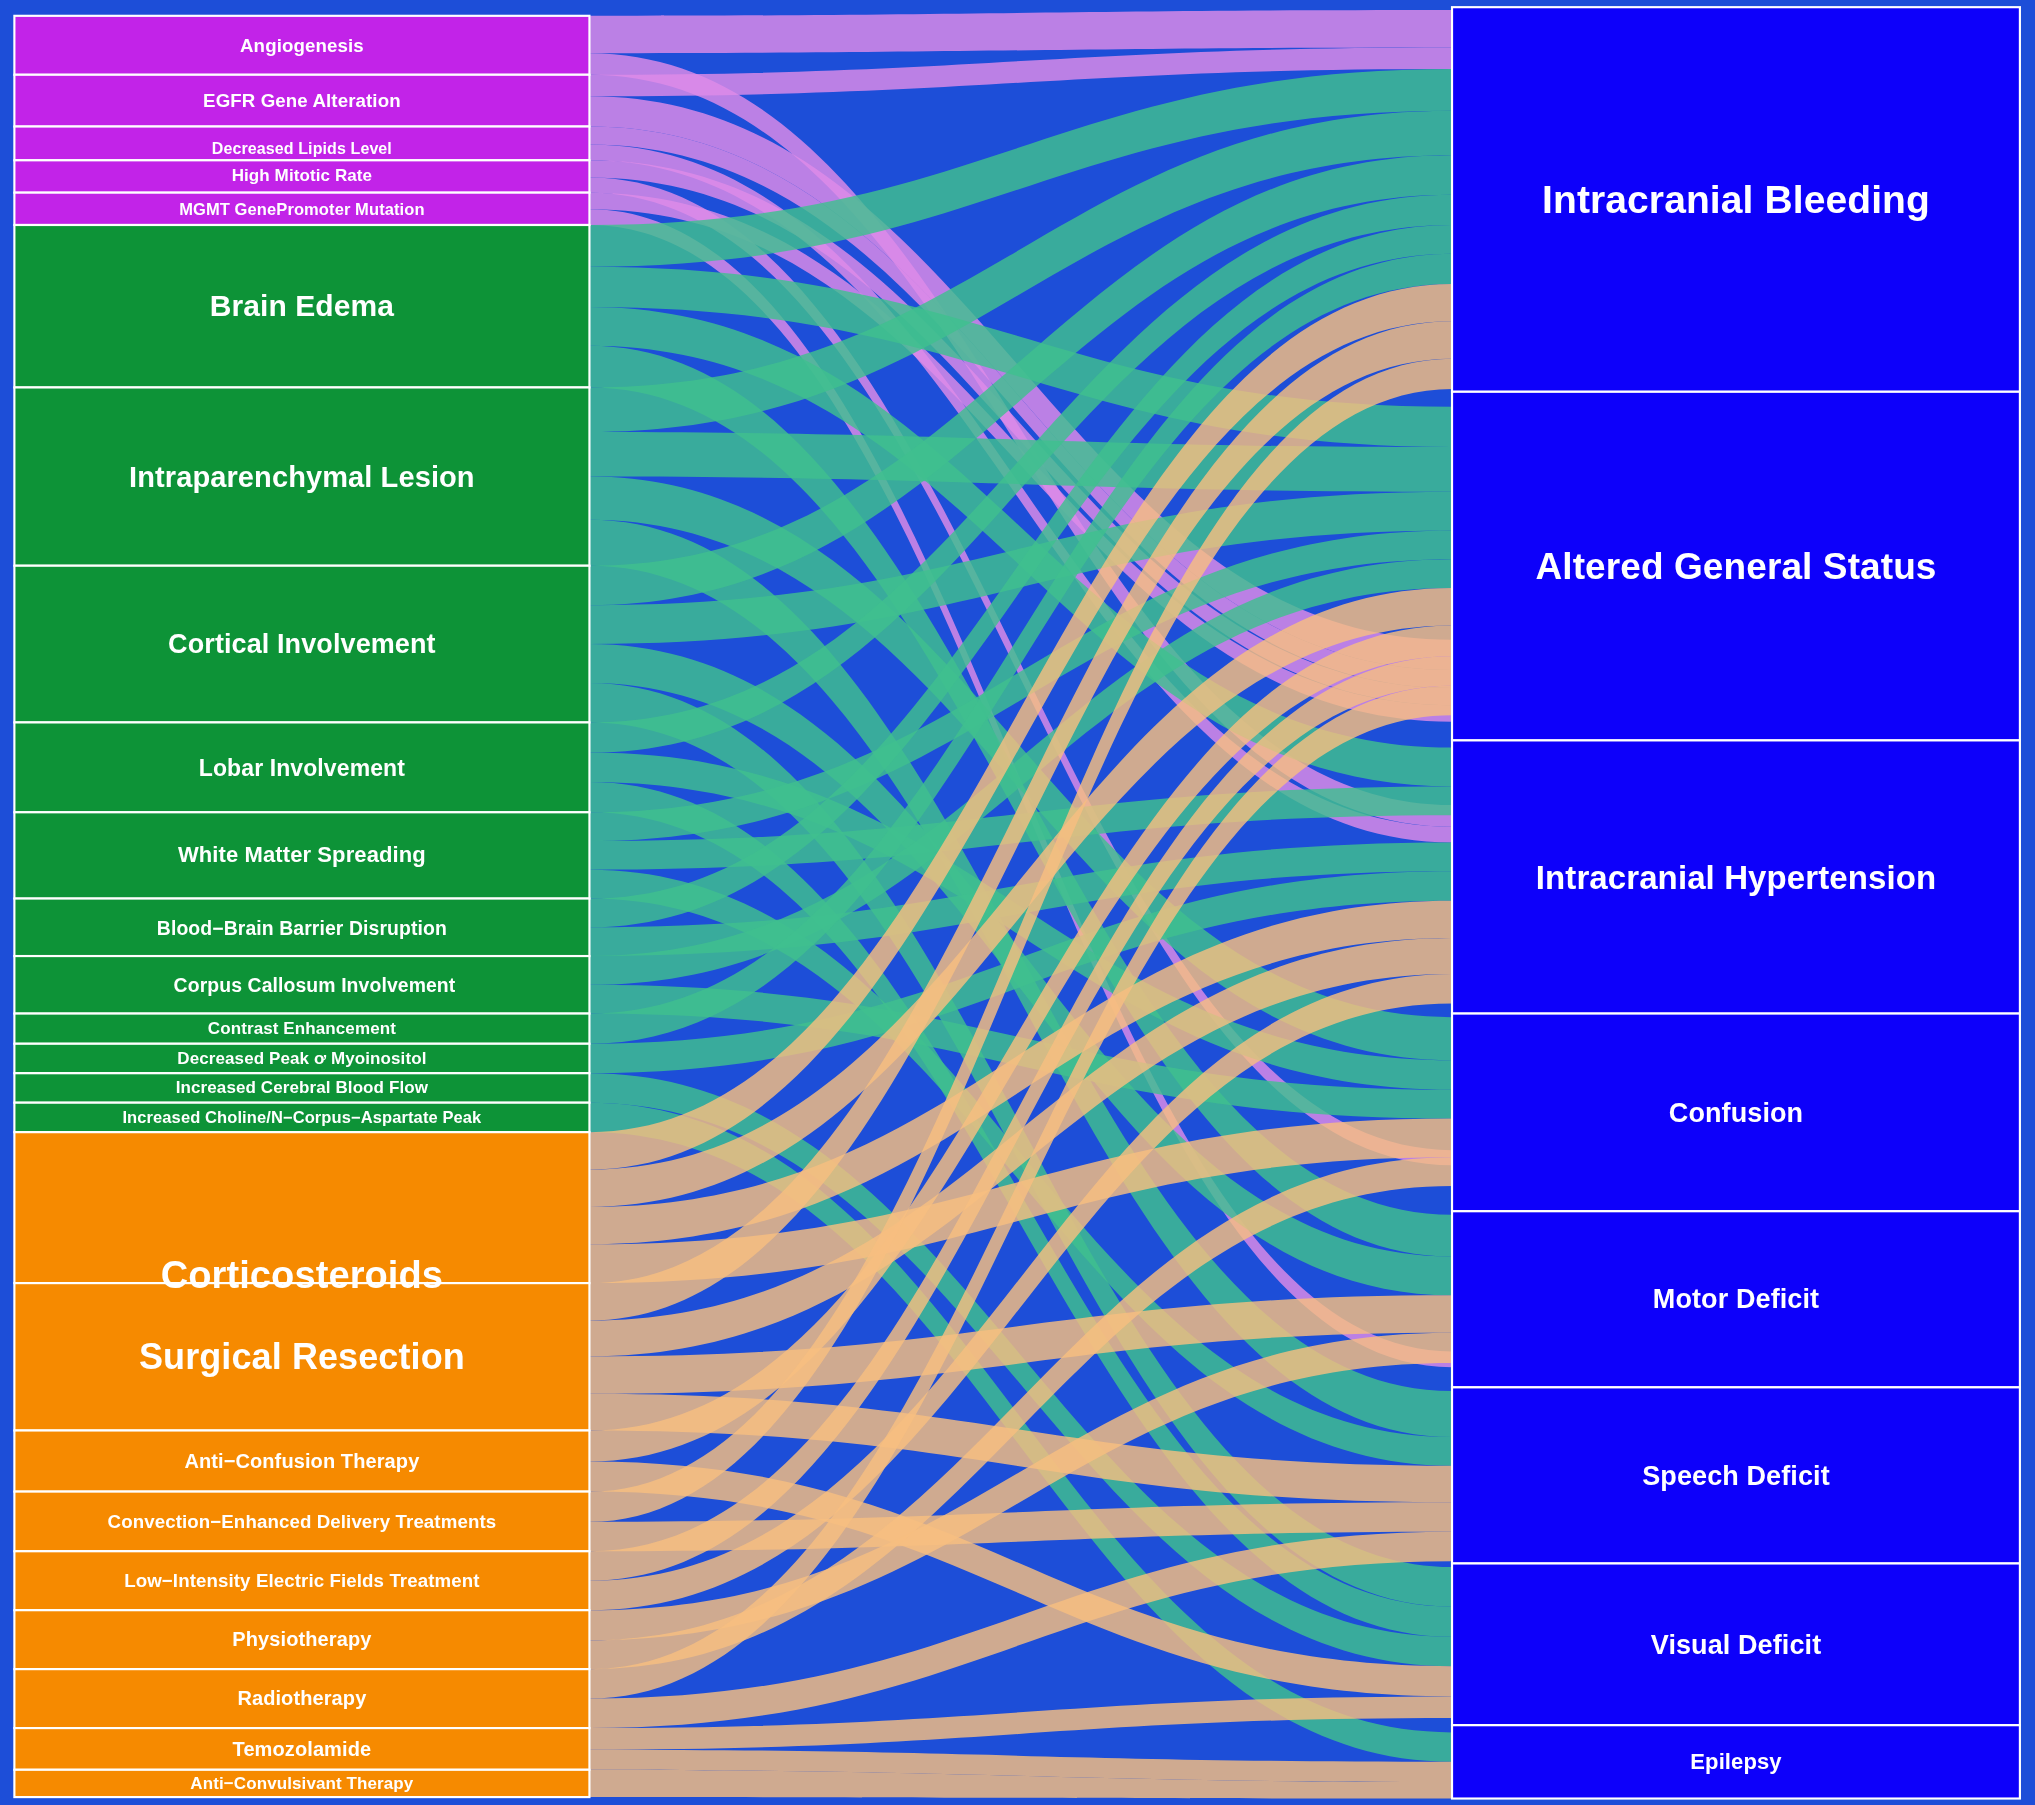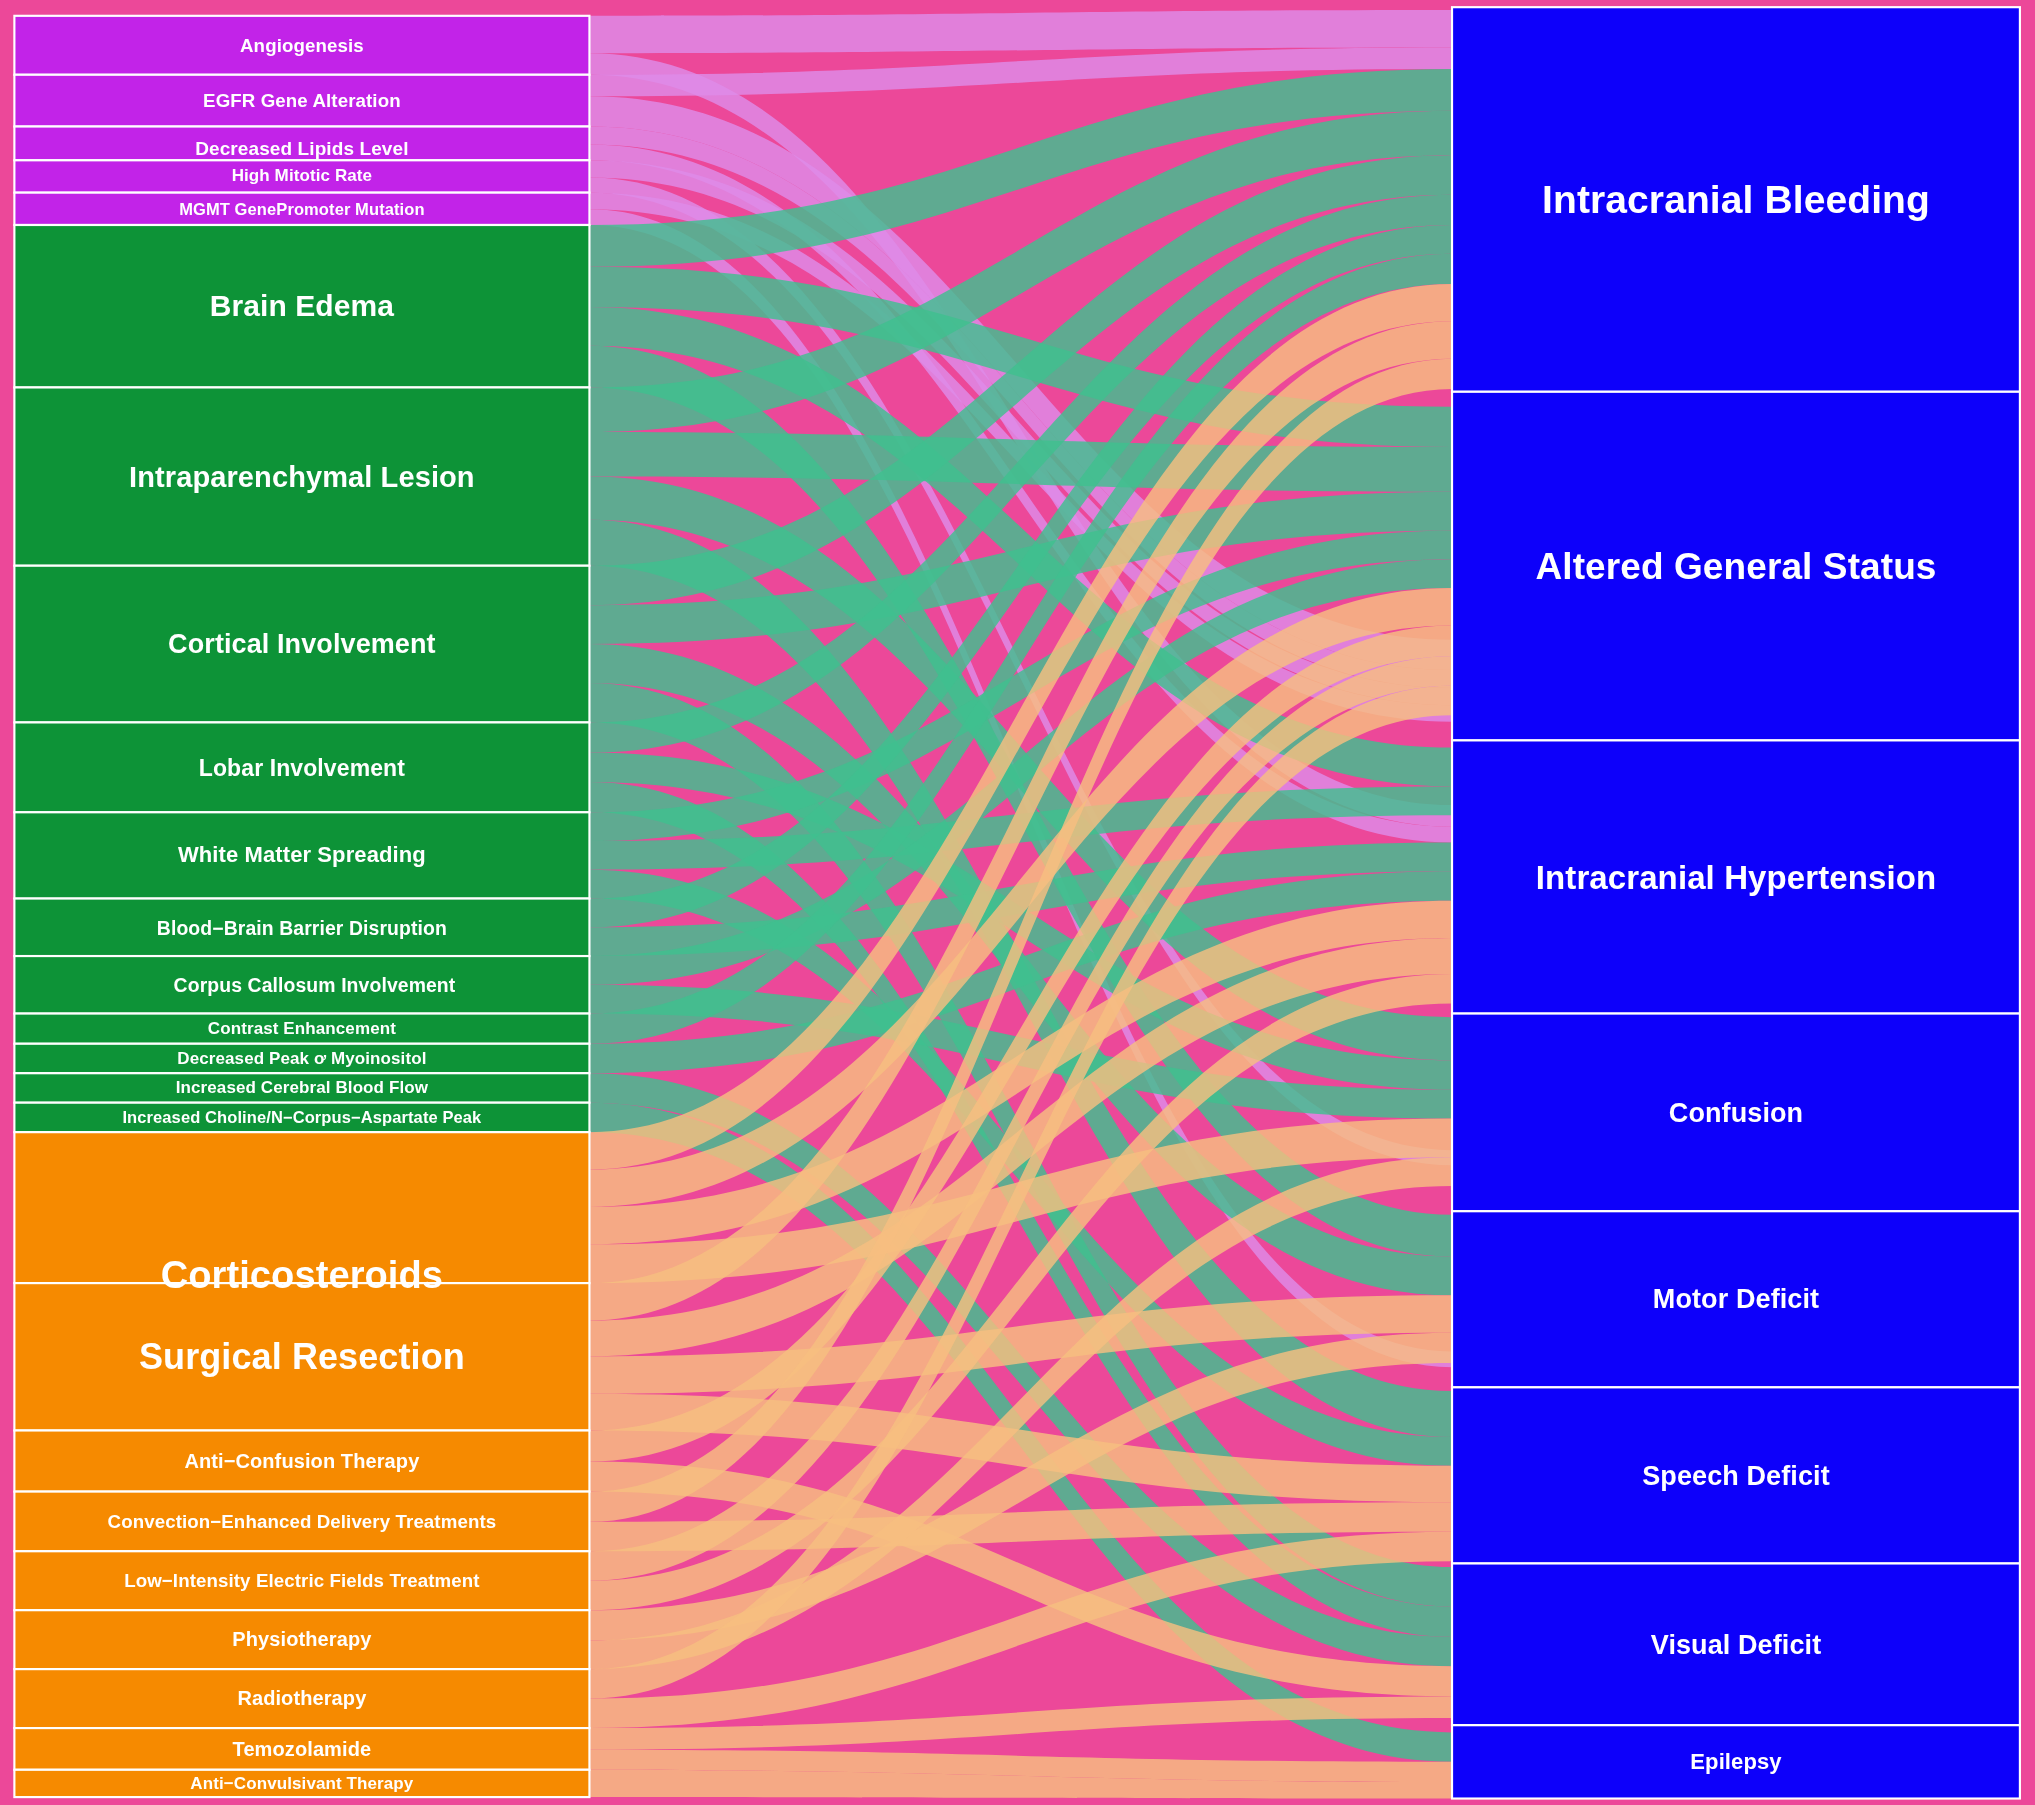--- a/index.html
+++ b/index.html
@@ -1,17 +1,17 @@
 <!DOCTYPE html>
 <html style="font-size:11.5px"><head>
 <meta charset="utf-8">
 <style>
   html,body{margin:0;padding:0;background:#ffffff;}
   body{font-family:"Liberation Sans",sans-serif;}
-  #stage{position:relative;width:2035px;height:1805px;background:#ec4899;overflow:hidden;}
+  #stage{position:relative;width:2035px;height:1805px;background:#1d4ed8;overflow:hidden;}
   svg#sankey{position:absolute;left:0;top:0;width:2035px;height:1805px;display:block;}
   .nodeLabel{
     position:absolute;
     color:#ffffff;
     font-weight:bold;
     text-align:center;
     display:flex;
     align-items:center;
     justify-content:center;
     pointer-events:none;
@@ -115,21 +115,21 @@
         <rect x="2020" y="1410" width="790" height="275" fill="#0D00FA" stroke="#ffffff" stroke-width="3"></rect>
         <rect x="2020" y="1685" width="790" height="245" fill="#0D00FA" stroke="#ffffff" stroke-width="3"></rect>
         <rect x="2020" y="1930" width="790" height="245" fill="#0D00FA" stroke="#ffffff" stroke-width="3"></rect>
         <rect x="2020" y="2175" width="790" height="225" fill="#0D00FA" stroke="#ffffff" stroke-width="3"></rect>
         <rect x="2020" y="2400" width="790" height="102" fill="#0D00FA" stroke="#ffffff" stroke-width="3"></rect>
       </g>
   </svg>
   <div id="labels-layer">
       <div class="nodeLabel" style="left: 14.4px; top: 16px; width: 575px; height: 59px; font-size: 18.7px;">Angiogenesis</div>
       <div class="nodeLabel" style="left: 14.4px; top: 75px; width: 575px; height: 52px; font-size: 18.7px;">EGFR Gene Alteration</div>
-      <div class="nodeLabel" style="left: 14.4px; top: 127px; width: 575px; height: 44px; font-size: 19px;">Decreased  Lipids  Level</div>
+      <div class="nodeLabel" style="left: 14.4px; top: 127px; width: 575px; height: 44px; font-size: 16px;">Decreased  Lipids  Level</div>
       <div class="nodeLabel" style="left: 14.4px; top: 160px; width: 575px; height: 32px; font-size: 17px;">High  Mitotic  Rate</div>
       <div class="nodeLabel" style="left: 14.4px; top: 193px; width: 575px; height: 32px; font-size: 16.5px;">MGMT  GenePromoter Mutation</div>
       <div class="nodeLabel" style="left: 14.4px; top: 225px; width: 575px; height: 162px; font-size: 30px;">Brain Edema</div>
       <div class="nodeLabel" style="left: 14.4px; top: 388px; width: 575px; height: 178px; font-size: 29px;">Intraparenchymal Lesion</div>
       <div class="nodeLabel" style="left: 14.4px; top: 566px; width: 575px; height: 157px; font-size: 27px;">Cortical Involvement</div>
       <div class="nodeLabel" style="left: 14.4px; top: 723px; width: 575px; height: 90px; font-size: 23px;">Lobar Involvement</div>
       <div class="nodeLabel" style="left: 14.4px; top: 812px; width: 575px; height: 86px; font-size: 22px;">White Matter Spreading</div>
       <div class="nodeLabel" style="left: 14.4px; top: 899px; width: 575px; height: 58px; font-size: 19.4px;">Blood−Brain Barrier Disruption</div>
       <div class="nodeLabel" style="left: 27px; top: 956px; width: 575px; height: 58px; font-size: 19.4px;">Corpus Callosum Involvement</div>
       <div class="nodeLabel" style="left: 14.4px; top: 1014px; width: 575px; height: 30px; font-size: 17px;">Contrast Enhancement</div>

